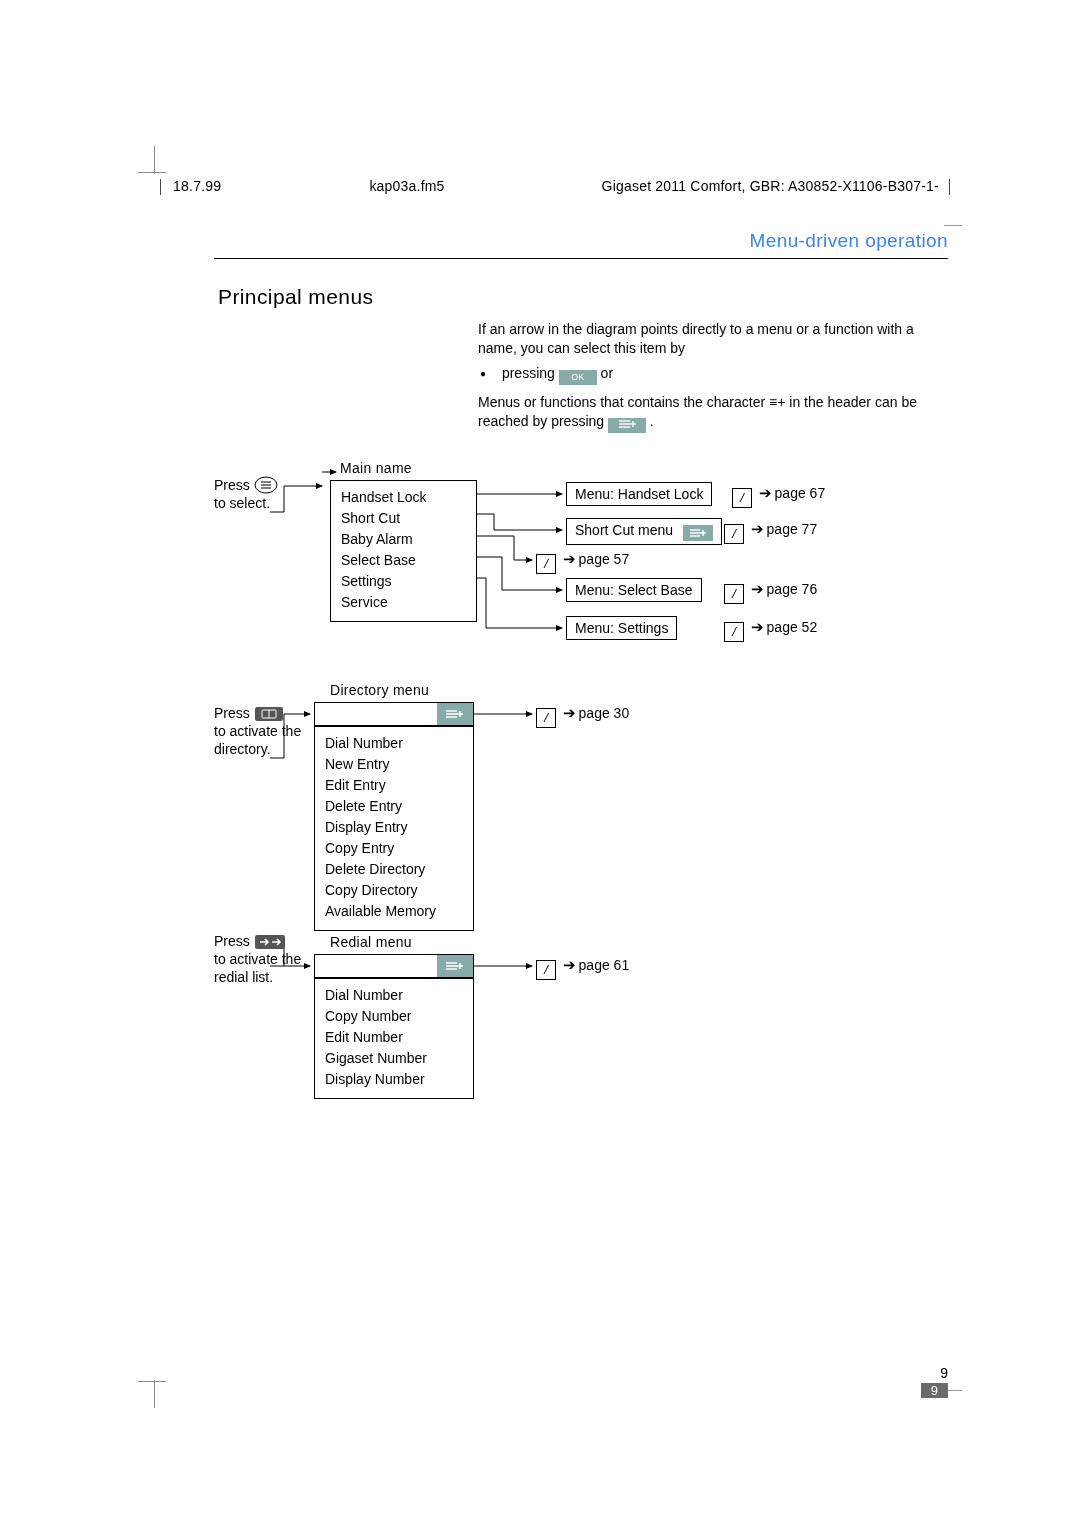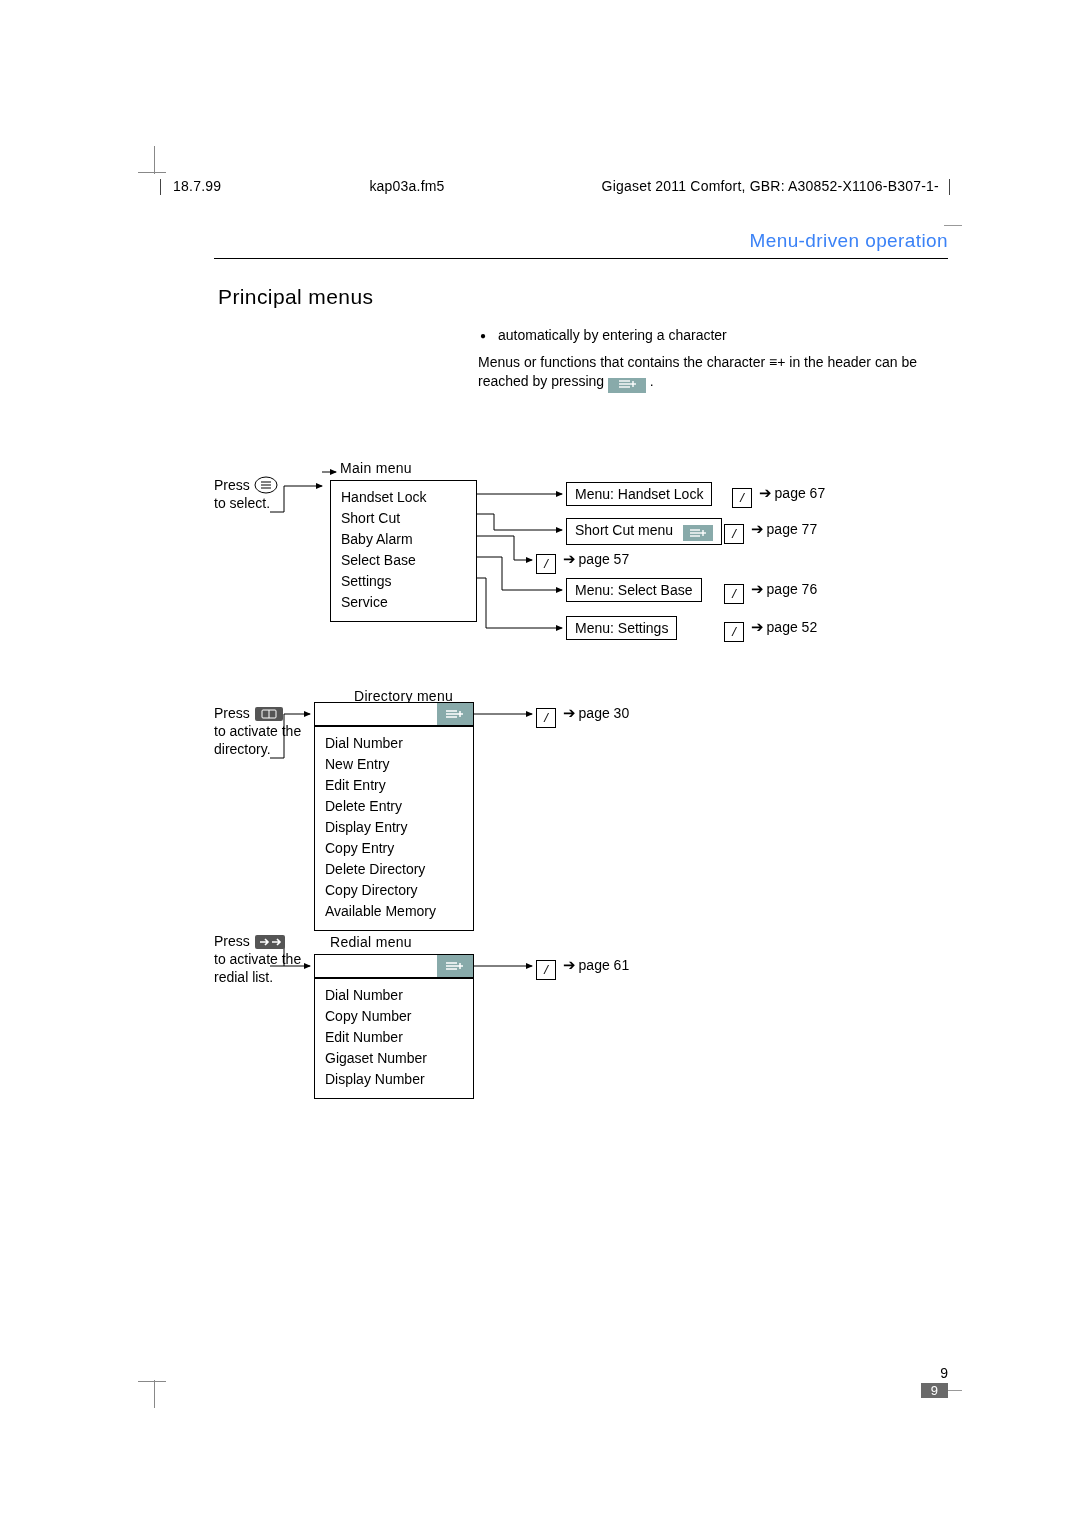--- a/index.html
+++ b/index.html
@@ -219,22 +219,27 @@
       <span class="after-rule"></span>
     </span>
   </div>
 
   <div class="section-title">Menu-driven operation</div>
   <div class="section-rule"></div>
 
   <div class="section-heading">Principal menus</div>
 
   <div class="intro">
+    <div>If an arrow in the diagram points directly to a menu or a function with a name, you can select this item by</div>
     <ul>
-      <li>automatically by entering a character</li>
+      <li>
+        <span>pressing </span>
+        <span class="inline-key key-ok">OK</span>
+        <span> or</span>
+      </li>
     </ul>
     <div>
       <span>Menus or functions that contains the character </span>
       <span class="icon-sym">≡+</span>
       <span> in the header can be reached by pressing </span>
       <span class="inline-key key-ext">
         <svg width="22" height="11">
             <g stroke="#fff" stroke-width="1.4" fill="none">
               <line x1="3" y1="3" x2="14" y2="3"></line>
               <line x1="3" y1="6" x2="14" y2="6"></line>
@@ -289,21 +294,21 @@
         <svg width="24" height="18">
             <ellipse cx="12" cy="9" rx="11" ry="8" fill="none" stroke="#000"></ellipse>
             <line x1="7" y1="6" x2="17" y2="6" stroke="#000"></line>
             <line x1="7" y1="9" x2="17" y2="9" stroke="#000"></line>
             <line x1="7" y1="12" x2="17" y2="12" stroke="#000"></line>
           </svg>
       </span><br>
       <span>to select.</span>
     </div>
 
-    <div style="position:absolute; left:126px; top:6px;" class="menu-title">Main menu</div>
+    <div style="position:absolute; left:126px; top:6px;" class="menu-title">Main name</div>
     <div class="menu-box" style="position:absolute; left:116px; top:26px;">
       <div>Handset Lock</div>
       <div>Short Cut</div>
       <div>Baby Alarm</div>
       <div>Select Base</div>
       <div>Settings</div>
       <div>Service</div>
     </div>
 
     <div class="res-box" style="position:absolute; left:352px; top:28px;">Menu: Handset Lock</div>
@@ -349,21 +354,21 @@
         <svg width="30" height="16">
             <rect x="1" y="1" width="28" height="14" rx="2" fill="#555"></rect>
             <rect x="8" y="4" width="14" height="8" rx="1" fill="none" stroke="#fff"></rect>
             <line x1="15" y1="4" x2="15" y2="12" stroke="#fff"></line>
           </svg>
       </span><br>
       <span>to activate the</span><br>
       <span>directory.</span>
     </div>
 
-    <div style="position:absolute; left:116px; top:234px;margin-left:24px;" class="menu-title">Directory menu</div>
+    <div style="position:absolute; left:116px; top:228px;" class="menu-title">Directory menu</div>
     <div class="menu-box ext-header" style="position:absolute; left:100px; top:248px; width:158px;">
       <div class="ext-strip">
         <span class="badge">
           <svg width="24" height="12">
               <g stroke="#fff" stroke-width="1.5" fill="none">
                 <line x1="3" y1="3" x2="14" y2="3"></line>
                 <line x1="3" y1="6" x2="14" y2="6"></line>
                 <line x1="3" y1="9" x2="14" y2="9"></line>
                 <line x1="17" y1="3" x2="17" y2="9"></line>
                 <line x1="14" y1="6" x2="20" y2="6"></line>

